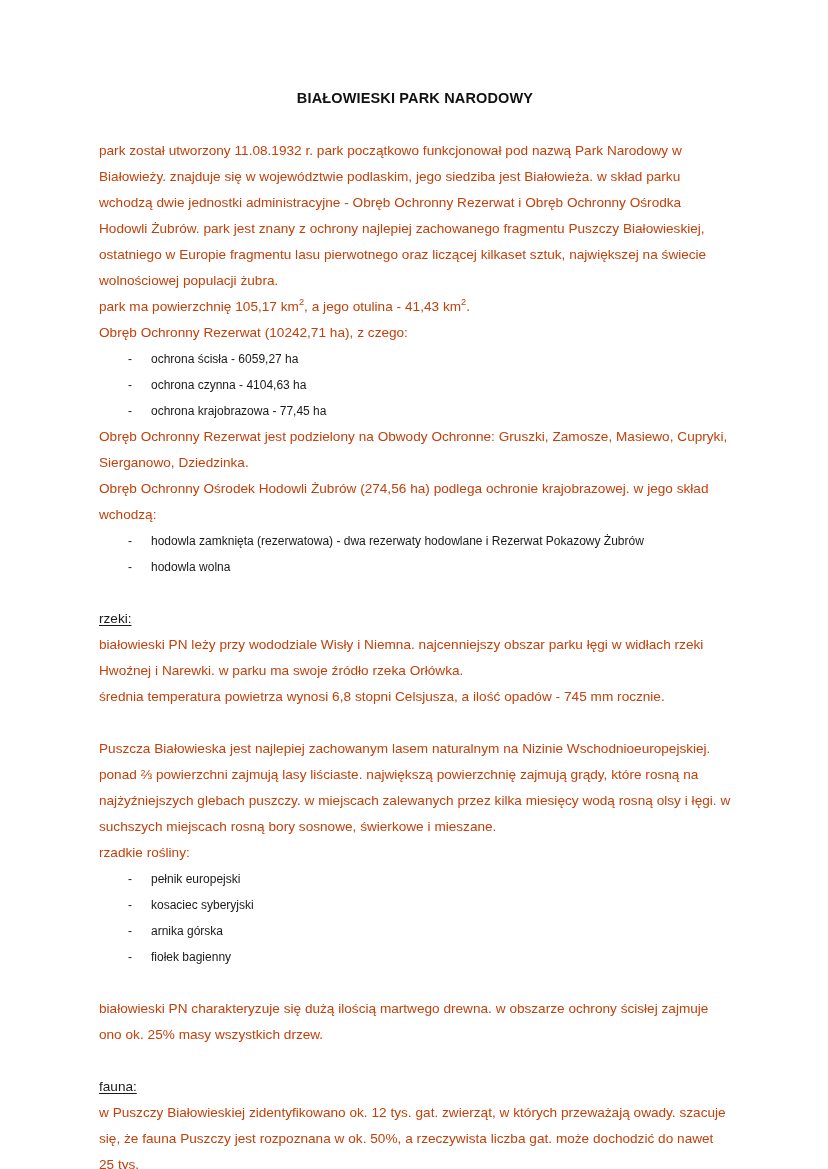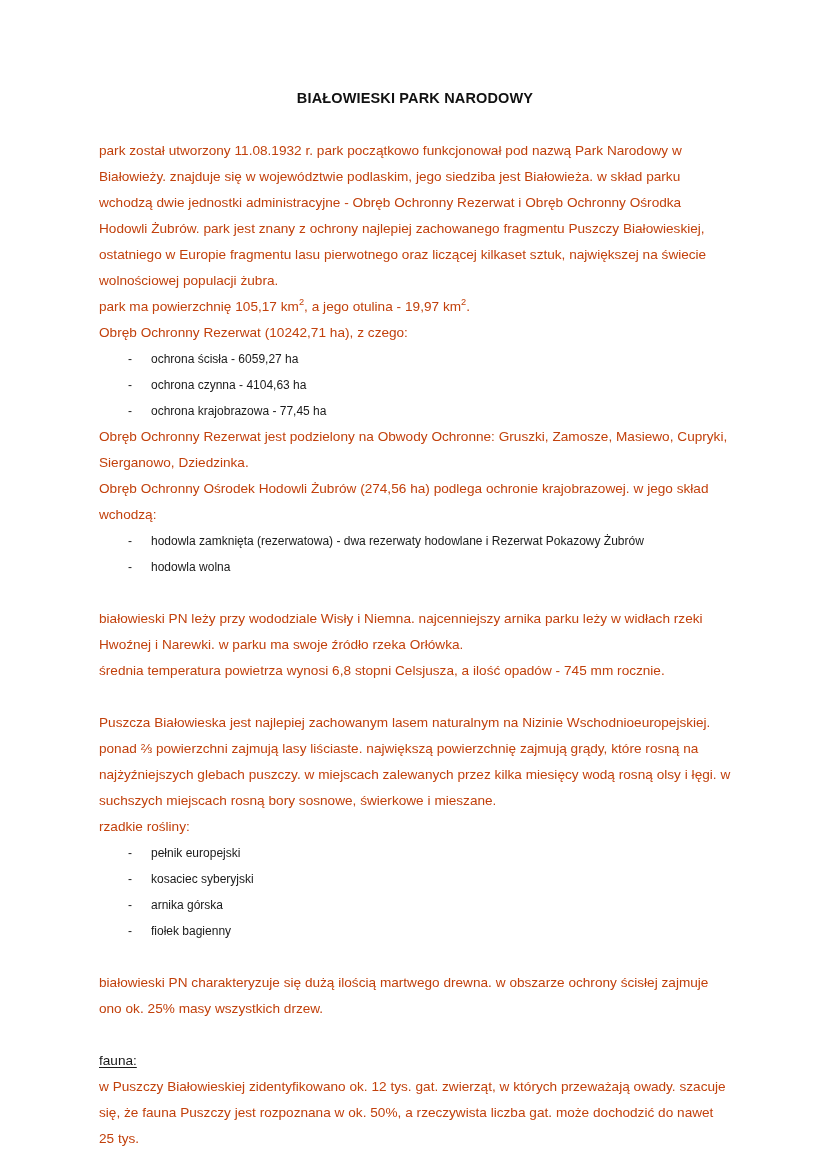--- a/index.html
+++ b/index.html
@@ -86,42 +86,43 @@
 </head>
 <body>
 
 <div class="page">
   <div class="content">
 
     <h1 class="doc-title">BIAŁOWIESKI PARK NARODOWY</h1>
 
     <p class="para">park został utworzony 11.08.1932 r. park początkowo funkcjonował pod nazwą Park Narodowy w Białowieży. znajduje się w województwie podlaskim, jego siedziba jest Białowieża. w skład parku wchodzą dwie jednostki administracyjne - Obręb Ochronny Rezerwat i Obręb Ochronny Ośrodka Hodowli Żubrów. park jest znany z ochrony najlepiej zachowanego fragmentu Puszczy Białowieskiej, ostatniego w Europie fragmentu lasu pierwotnego oraz liczącej kilkaset sztuk, największej na świecie wolnościowej populacji żubra.</p>
 
-    <p class="para"><span>park ma powierzchnię 105,17 km</span><sup>2</sup><span>, a jego otulina - 19,97 km</span><sup>2</sup><span>.</span></p>
+    <p class="para"><span>park ma powierzchnię 105,17 km</span><sup>2</sup><span>, a jego otulina - 41,43 km</span><sup>2</sup><span>.</span></p>
 
     <p class="para">Obręb Ochronny Rezerwat (10242,71 ha), z czego:</p>
 
     <ul class="dash-list">
       <li>ochrona ścisła - 6059,27 ha</li>
       <li>ochrona czynna - 4104,63 ha</li>
       <li>ochrona krajobrazowa - 77,45 ha</li>
     </ul>
 
     <p class="para">Obręb Ochronny Rezerwat jest podzielony na Obwody Ochronne: Gruszki, Zamosze, Masiewo, Cupryki, Sierganowo, Dziedzinka.</p>
 
     <p class="para">Obręb Ochronny Ośrodek Hodowli Żubrów (274,56 ha) podlega ochronie krajobrazowej. w jego skład wchodzą:</p>
 
     <ul class="dash-list">
       <li>hodowla zamknięta (rezerwatowa) - dwa rezerwaty hodowlane i Rezerwat Pokazowy Żubrów</li>
       <li>hodowla wolna</li>
     </ul>
 
     <div class="spacer"></div>
 
-    <p class="para">białowieski PN leży przy wododziale Wisły i Niemna. najcenniejszy arnika parku leży w widłach rzeki Hwoźnej i Narewki. w parku ma swoje źródło rzeka Orłówka.</p>
+    <p class="section-heading"><span class="u">rzeki:</span></p>
+    <p class="para">białowieski PN leży przy wododziale Wisły i Niemna. najcenniejszy obszar parku łęgi w widłach rzeki Hwoźnej i Narewki. w parku ma swoje źródło rzeka Orłówka.</p>
     <p class="para">średnia temperatura powietrza wynosi 6,8 stopni Celsjusza, a ilość opadów - 745 mm rocznie.</p>
 
     <div class="spacer"></div>
 
     <p class="para">Puszcza Białowieska jest najlepiej zachowanym lasem naturalnym na Nizinie Wschodnioeuropejskiej. ponad ⅔ powierzchni zajmują lasy liściaste. największą powierzchnię zajmują grądy, które rosną na najżyźniejszych glebach puszczy. w miejscach zalewanych przez kilka miesięcy wodą rosną olsy i łęgi. w suchszych miejscach rosną bory sosnowe, świerkowe i mieszane.</p>
     <p class="para">rzadkie rośliny:</p>
 
     <ul class="dash-list">
       <li>pełnik europejski</li>
       <li>kosaciec syberyjski</li>

